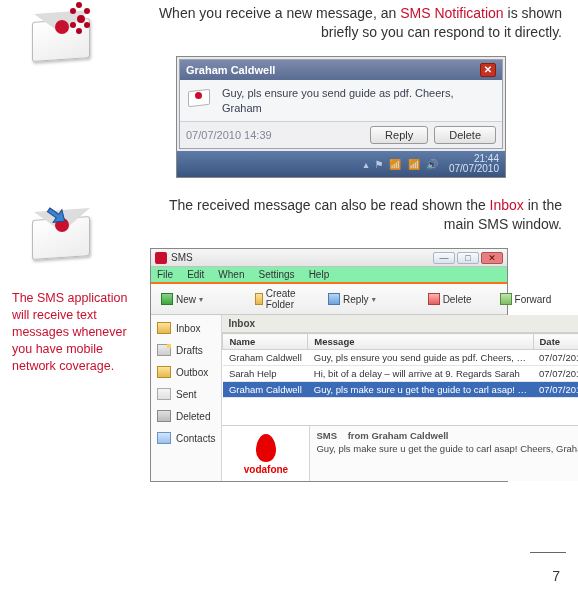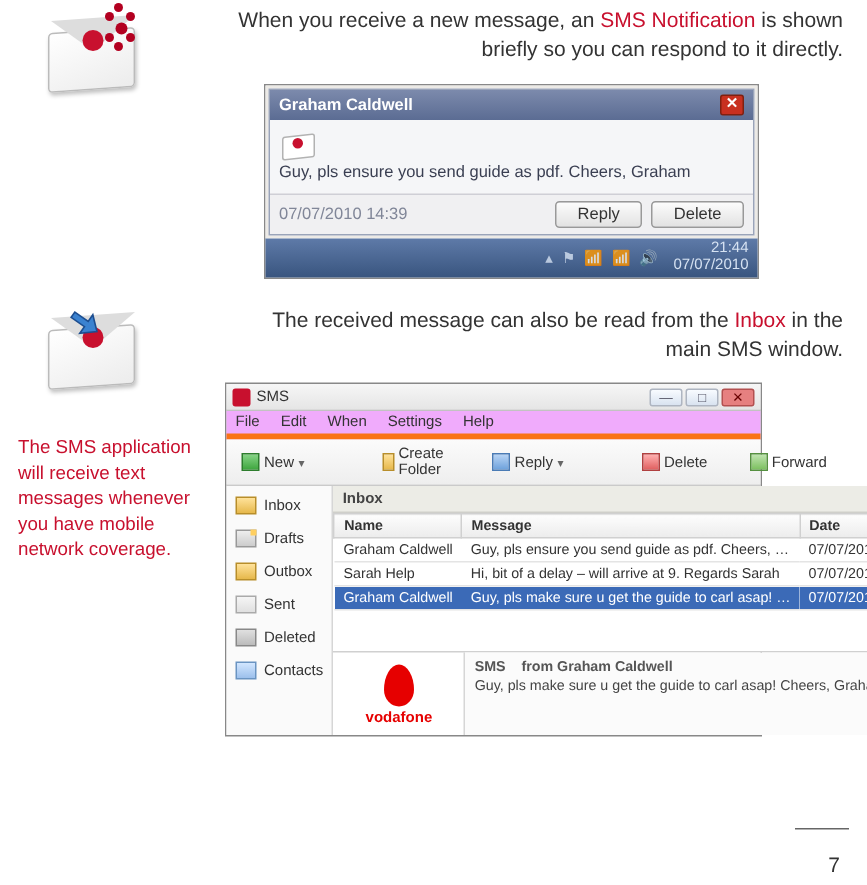--- a/index.html
+++ b/index.html
@@ -137,21 +137,20 @@
     line-height: 12px;
     text-align: center;
     border-radius: 2px;
   }
   .notif-body {
     display: flex;
     padding: 6px 10px 6px 6px;
     background: #f5f6f8;
     color: #3a3f52;
     align-items: flex-start;
-    flex-direction: column;
   }
   .notif-body .mini-env {
     width: 28px; height: 22px;
     margin-right: 8px;
     position: relative;
     flex-shrink: 0;
   }
   .mini-env .mb1 {
     position: absolute; left:2px; top:4px;
     width:22px; height:16px;
@@ -218,22 +217,22 @@
   .red-sq { width:12px;height:12px;background:#c8102e;border-radius:2px;}
   .winctrls { display:flex; gap:2px; }
   .winctrls span {
     display:inline-block; width:22px; height:12px;
     border:1px solid #aeb5c1; border-radius:2px;
     background: linear-gradient(#f8fbff,#d9e3f0);
     font-size:9px; text-align:center; line-height:10px; color:#556;
   }
   .winctrls span.cx { background:#e68080; border-color:#b35050; color:#600;}
   .menubar {
-    background:#f0abfc;
-    border-bottom:4px solid #f97316;
+    background:#86efac;
+    border-bottom:2px solid #f97316;
     padding:2px 6px;
     display:flex; gap:14px;
     color:#333;
   }
   .toolbar {
     background: linear-gradient(#fbfbfb,#eee);
     border-bottom:1px solid #cacaca;
     padding:3px 6px;
     display:flex; align-items:center; gap:20px;
     font-size:10px;
@@ -421,21 +420,21 @@
           <span>🔊</span>
         </div>
         <div class="clock">
           <div>21:44</div>
           <div>07/07/2010</div>
         </div>
       </div>
     </div>
 
     <p class="body-text">
-      <span>The received message can also be read from the </span><span class="link-red">Inbox</span><span> in the main SMS window.</span>
+      <span>The received message can also be read shown the </span><span class="link-red">Inbox</span><span> in the main SMS window.</span>
     </p>
 
     <div class="sms-figure">
       <div class="sms-titlebar">
         <div class="sms-title-left">
           <span class="red-sq"></span>
           <span>SMS</span>
         </div>
         <div class="winctrls">
           <span>—</span>

